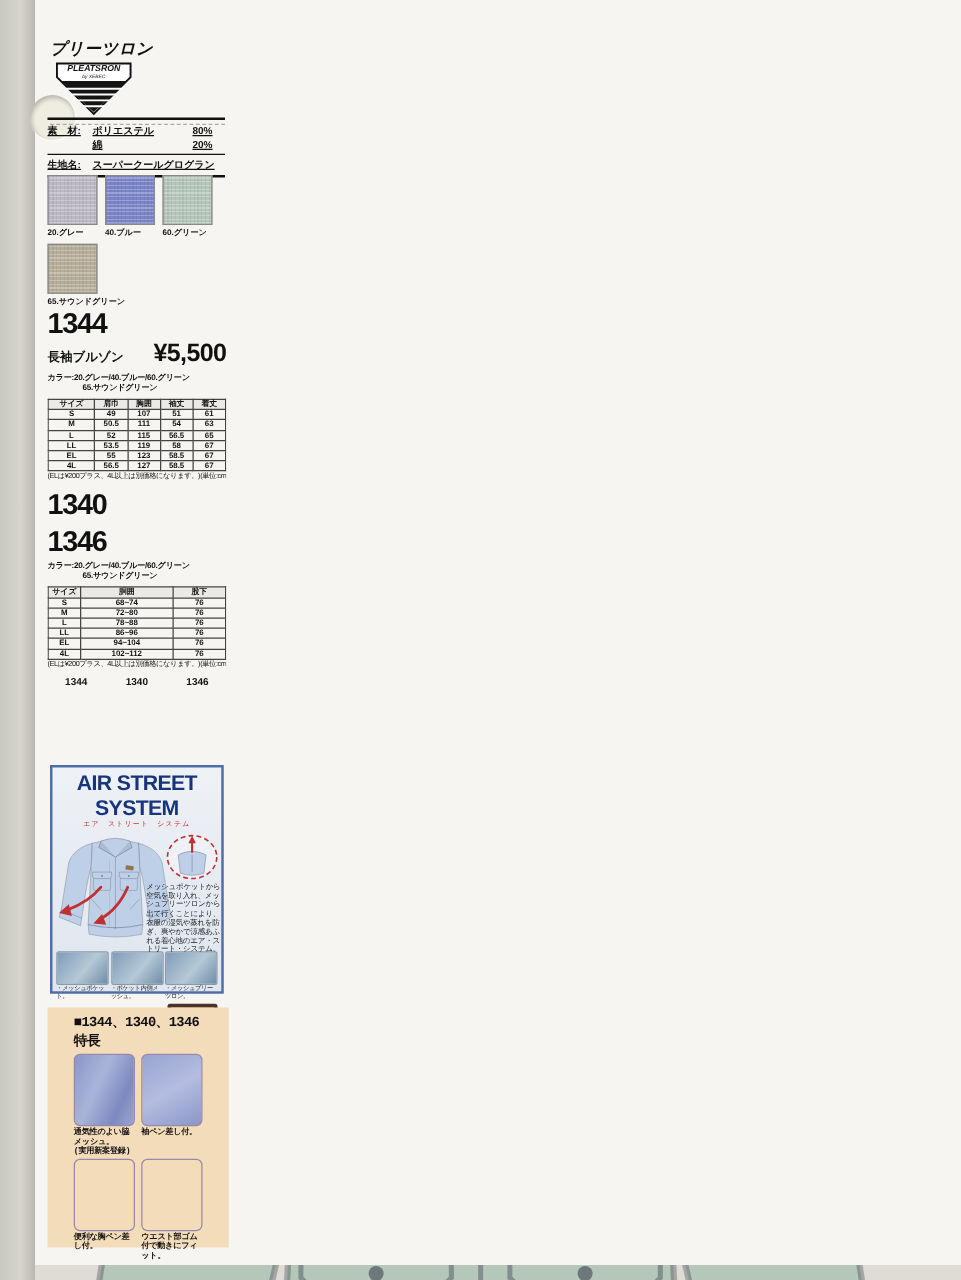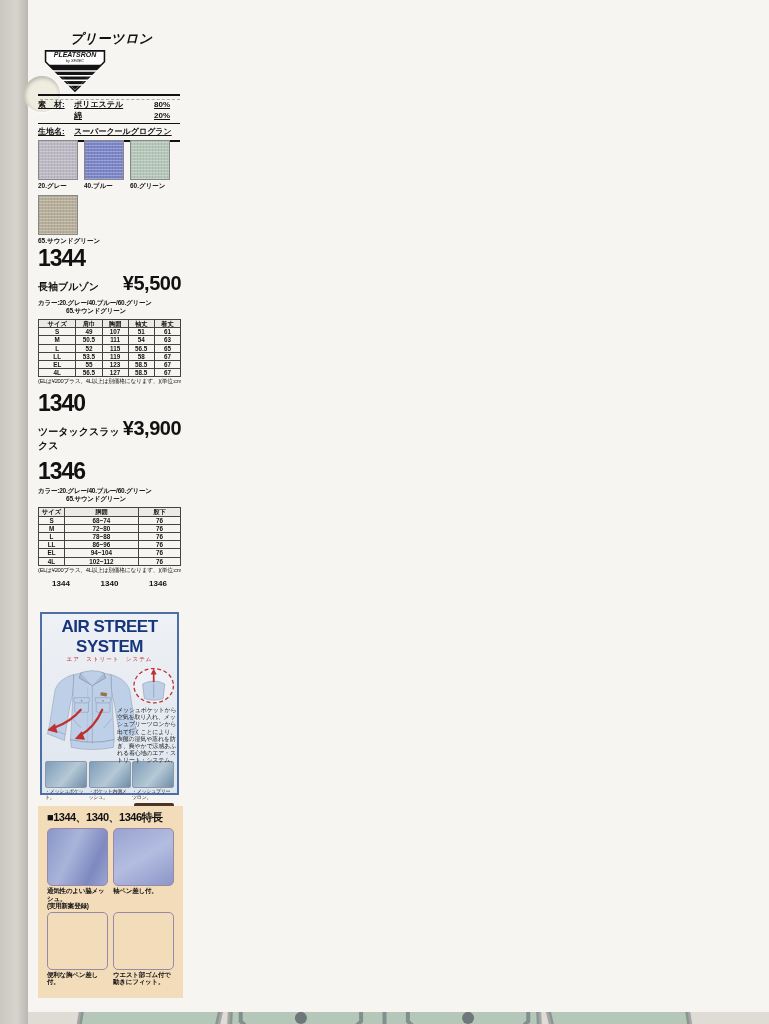--- a/index.html
+++ b/index.html
@@ -7,21 +7,21 @@
   .sheet { position:relative; width:769px; height:1024px; background:#dedcd5; overflow:hidden; }
   .page { position:absolute; left:28px; top:0; width:741px; height:1012px; background:#f6f5f2; }
   .spine { position:absolute; left:0; top:0; width:28px; height:1024px;
            background:linear-gradient(90deg,#c9c8c0,#d6d4cc 60%,#b9b8b0); }
   .hole { position:absolute; left:24px; top:76px; width:36px; height:36px; border-radius:50%;
           background:#efece0; box-shadow:inset 1px 2px 4px rgba(0,0,0,.25), 1px 1px 2px rgba(255,255,255,.8); }
 
   
   .logo-block { position:absolute; left:40px; top:30px; width:140px; text-align:left;
                 border-bottom:1px dashed #aaa; padding-bottom:6px; }
-  .logo-jp { font-size:13px; font-weight:bold; font-style:italic; color:#111; letter-spacing:.5px;margin-left:30px; }
+  .logo-jp { font-size:13px; font-weight:bold; font-style:italic; color:#111; letter-spacing:.5px; }
   .logo-tri { width:62px; height:44px; display:block; margin-top:1px; margin-left:4px; }
 
   .spec-table { position:absolute; left:38px; top:94px; width:142px; border-top:2px solid #111;
                 border-bottom:2px solid #111; font-size:8px; font-weight:bold; color:#111; padding:3px 0;text-decoration:underline; }
   .spec-row { display:flex; line-height:11px; }
   .spec-row .lab { width:36px; }
   .spec-row .val { flex:1; }
   .spec-row .pct { width:26px; text-align:left; }
   .spec-fabric { border-top:1px solid #111; margin-top:2px; padding-top:2px;align-items:center; }
 
@@ -62,21 +62,21 @@
   .air-ph { width:42px; }
   .air-ph .ph { height:27px; border-radius:2px; border:1px solid #89a;
                 background:linear-gradient(130deg,#7f9cb8,#b5c9d6 55%,#6f8ca8); }
   .air-ph .cap { font-size:5px; line-height:5.6px; color:#222; margin-top:1px; letter-spacing:-.3px; }
   .air-reg { display:flex; justify-content:flex-end; align-items:center; gap:4px; margin-top:3px; }
   .air-reg .rtxt { font-size:5.8px; line-height:7px; text-align:right; color:#222; font-weight:bold; }
   .gcard { width:40px; height:25px; border:3px solid #4d3226; border-radius:2px;
            background:linear-gradient(135deg,#d7b35c,#9a762a 70%,#c9a64e); }
 
   
-  .features { position:absolute; left:38px; top:806px; width:145px; height:192px; background:#f3dcba; padding:4px 9px; }
+  .features { position:absolute; left:38px; top:806px; width:145px; height:192px; background:#f3dcba; padding:4px 21px;font-family:Liberation Mono, monospace; }
   .feat-head { font-size:11px; font-weight:bold; color:#111; letter-spacing:-.5px; }
   .feat-grid { display:grid; grid-template-columns:1fr 1fr; column-gap:5px; row-gap:2px; margin-top:3px; }
   .fitem .fphoto { height:58px; border-radius:5px; border:1px solid #98a; }
   .fitem .fcap { font-size:6.5px; line-height:7.6px; font-weight:bold; color:#111; white-space:pre-line;
                  margin-top:1px; min-height:22px; letter-spacing:-.2px; }
   .ph-a { background:linear-gradient(115deg,#8a96c8,#aab4da 40%,#7d89c0 75%,#9aa5d2); }
   .ph-b { background:linear-gradient(150deg,#98a3d0,#b4bde0 50%,#8removed5b90c8); }
   .ph-b { background:linear-gradient(150deg,#98a3d0,#b4bde0 50%,#8b96c8); }
   .ph-c { background:linear-gradient(100deg,#7e8ac2,#a8b2d8 45%,#8removed; }
   .ph-c { background:linear-gradient(100deg,#7e8ac2,#a8b2d8 45%,#8692c6); }
@@ -289,24 +289,20 @@
           <td>56.5</td>
           <td>127</td>
           <td>58.5</td>
           <td>67</td>
         </tr>
       </tbody>
     </table>
     <div class="sz-note">(ELは¥200プラス、4L以上は別価格になります。)(単位:cm)</div>
 
     <div class="code-xl gap7">1340</div>
-    <div class="name-price">
-      <span class="pname">ツータックスラックス</span>
-      <span class="pprice">¥3,900</span>
-    </div>
 
     <div class="code-xl gap7">1346</div>
     <div class="color-note">
       <div>カラー:20.グレー/40.ブルー/60.グリーン</div>
       <div class="l2">65.サウンドグリーン</div>
     </div>
     <table class="sztable">
       <thead>
         <tr>
           <th style="width:26px">サイズ</th>

